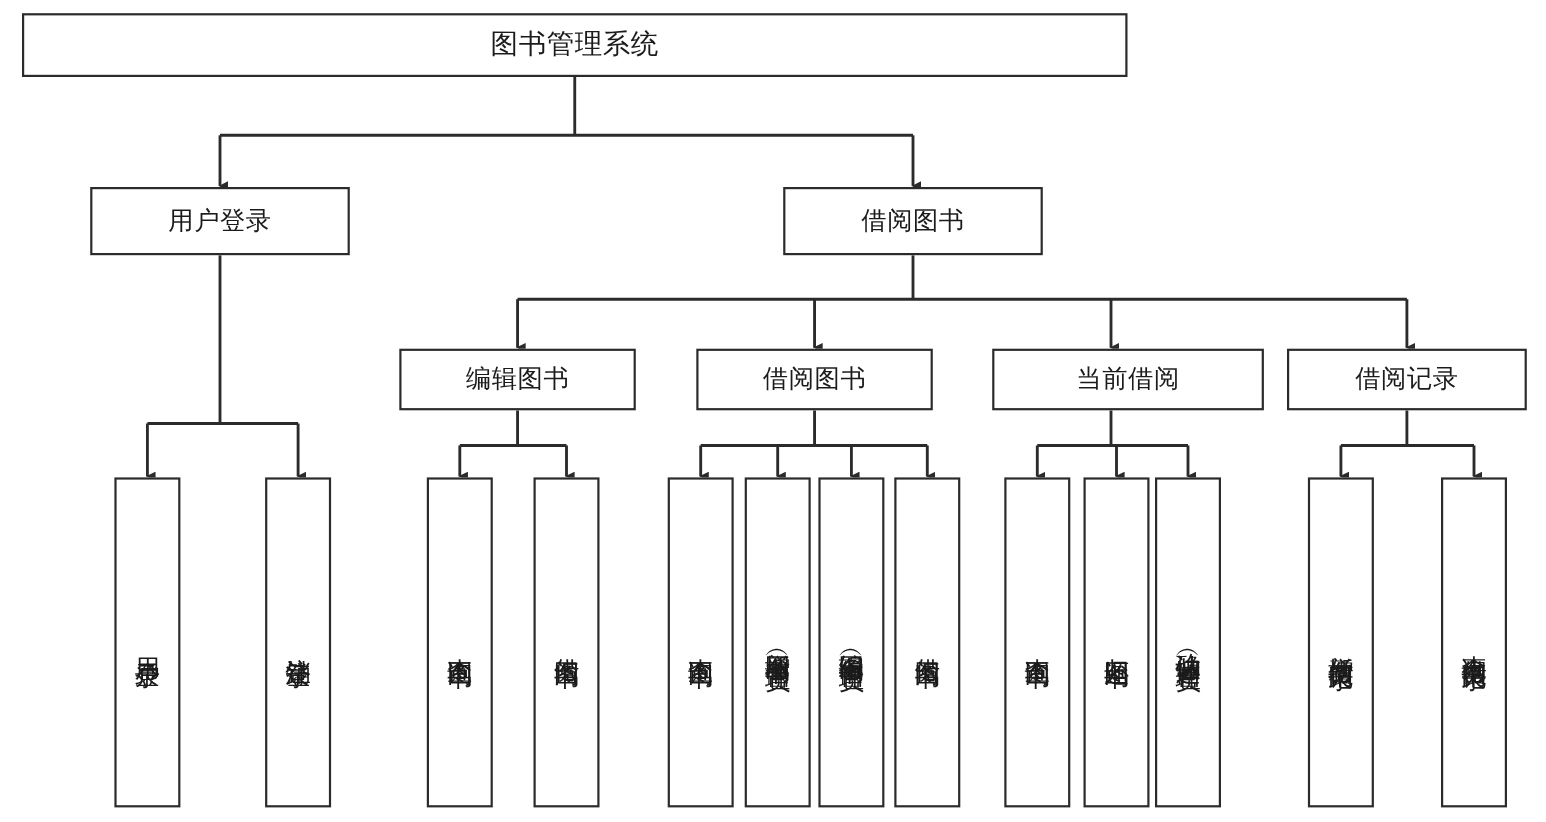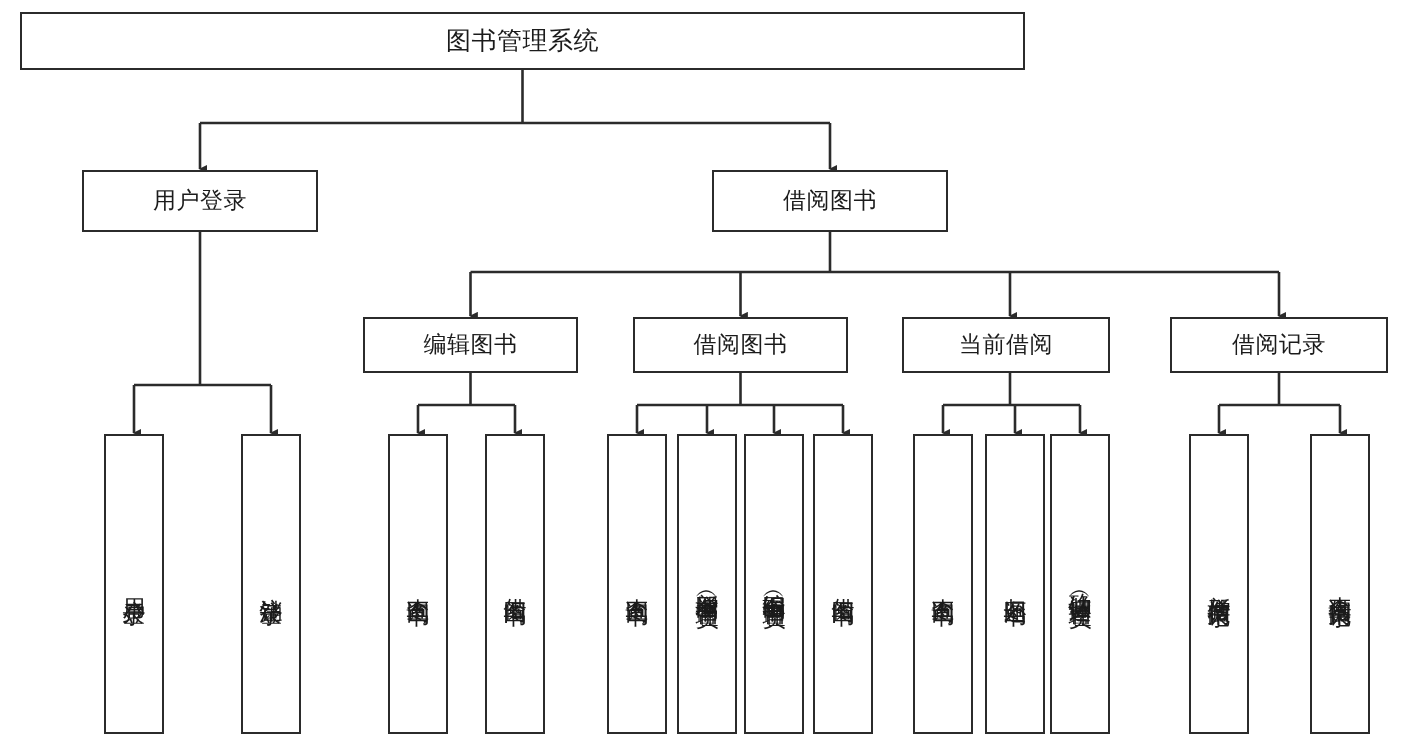--- a/index.html
+++ b/index.html
@@ -120,21 +120,21 @@
       </div>
       <div class="node-box" style="left: 712px; top: 170px; width: 236px; height: 62px;">
         <span class="node-label-h">借阅图书</span>
       </div>
       <div class="node-box" style="left: 363px; top: 317px; width: 215px; height: 56px;">
         <span class="node-label-h">编辑图书</span>
       </div>
       <div class="node-box" style="left: 633px; top: 317px; width: 215px; height: 56px;">
         <span class="node-label-h">借阅图书</span>
       </div>
-      <div class="node-box" style="left: 902px; top: 317px; width: 208px; height: 56px; font-family: Liberation Serif, serif;">
+      <div class="node-box" style="left: 902px; top: 317px; width: 247px; height: 56px; font-family: Liberation Serif, serif;">
         <span class="node-label-h">当前借阅</span>
       </div>
       <div class="node-box" style="left: 1170px; top: 317px; width: 218px; height: 56px;">
         <span class="node-label-h">借阅记录</span>
       </div>
       <div class="node-box" style="left: 104px; top: 434px; width: 60px; height: 300px;">
         <span class="node-label-v">用户登录</span>
       </div>
       <div class="node-box" style="left: 241px; top: 434px; width: 60px; height: 300px;">
         <span class="node-label-v">注销登录</span>

